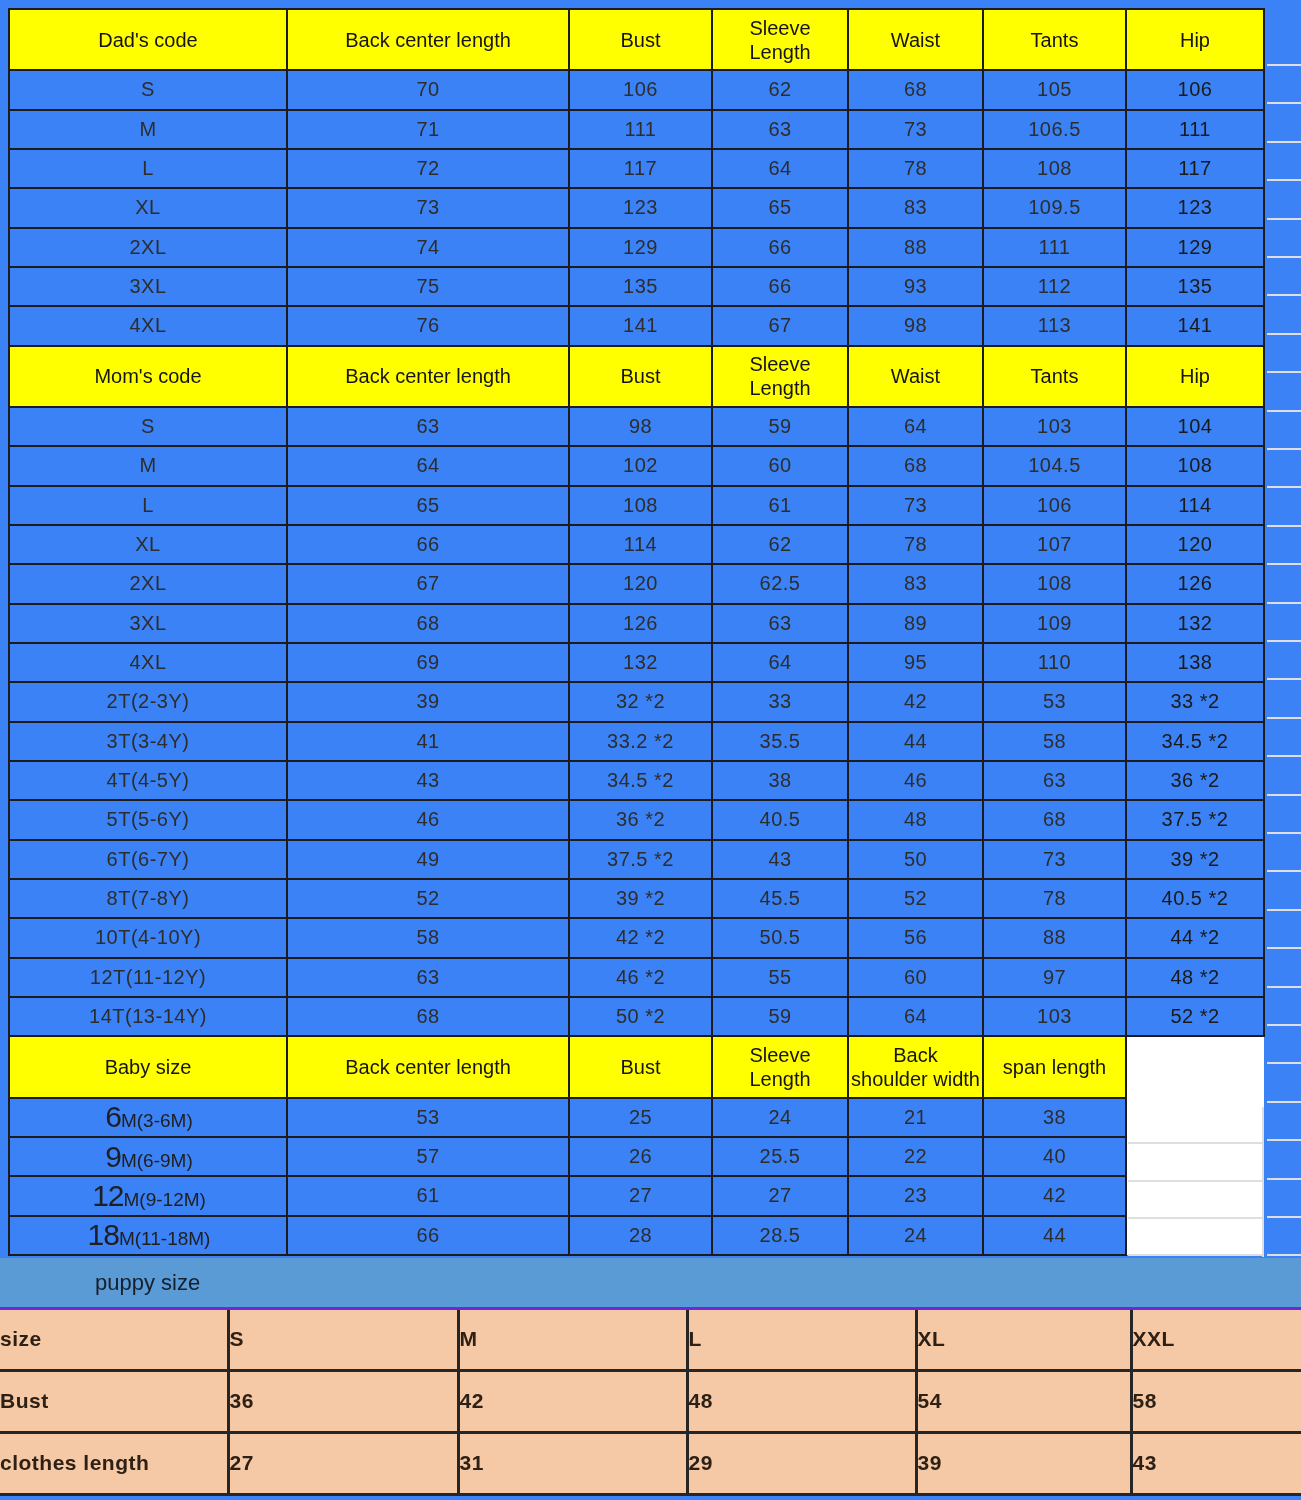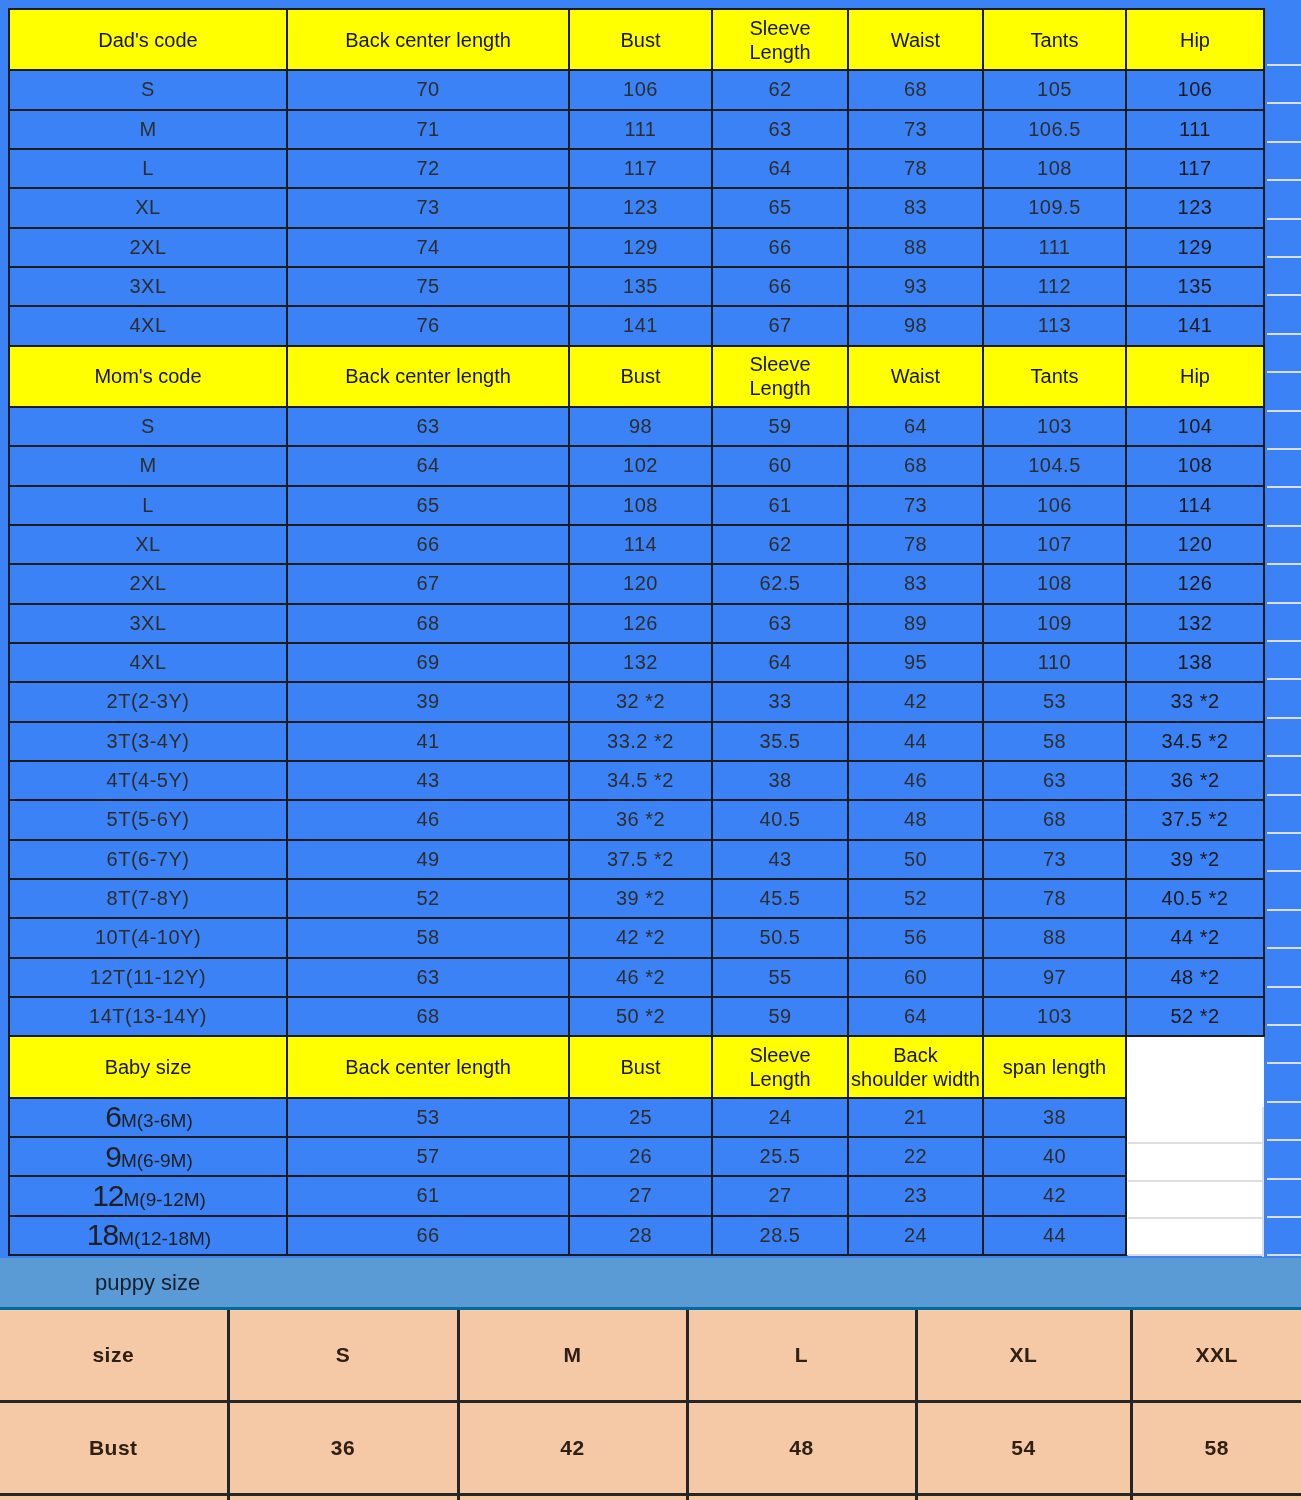--- a/index.html
+++ b/index.html
@@ -51,33 +51,33 @@
     position:absolute;left:1128px;top:1107px;width:135px;height:150px;
     background:repeating-linear-gradient(to bottom,transparent 0 35.3px,var(--grid-faint) 35.3px 37.3px);
   }
   #baby-grid-v{
     position:absolute;left:1262px;top:1107px;width:2px;height:150px;background:var(--grid-faint);
   }
   
   #puppy-banner{
     position:absolute;left:0;top:1258px;width:1301px;height:52px;
     background:var(--banner-blue);box-sizing:border-box;
-    border-bottom:3px solid #0369a1;
+    border-bottom:3px solid #6d28d9;
     display:flex;align-items:center;
   }
   #puppy-banner span{margin-left:95px;font-size:22px;color:#16202c;}
   
   #puppy-table{
     position:absolute;left:0;top:1310px;width:1301px;height:186px;
     border-collapse:collapse;table-layout:fixed;
     background:var(--puppy-peach);
   }
   #puppy-table td{
     border:3px solid #262626;
-    text-align:center;vertical-align:middle;padding:16px;
+    vertical-align:middle;padding:0;
     font-size:21px;font-weight:bold;color:#2e2015;letter-spacing:.5px;
   }
   #puppy-table td:first-child{border-left:none;}
   #puppy-table td:last-child{border-right:none;}
   #puppy-table tr:first-child td{border-top:none;}
   #puppy-table tr td{height:58px;}
 </style>
 </head>
 <body>
 
@@ -353,21 +353,21 @@
         <tr class="drow">
           <td class="baby-label"><span class="big">12</span><span class="rest">M(9-12M)</span></td>
           <td>61</td>
           <td>27</td>
           <td>27</td>
           <td>23</td>
           <td>42</td>
           <td class="nob"></td>
         </tr>
         <tr class="drow">
-          <td class="baby-label"><span class="big">18</span><span class="rest">M(12-18M)</span></td>
+          <td class="baby-label"><span class="big">18</span><span class="rest">M(11-18M)</span></td>
           <td>66</td>
           <td>28</td>
           <td>28.5</td>
           <td>24</td>
           <td>44</td>
           <td class="nob"></td>
         </tr>
       </tbody>
   </table>
 

